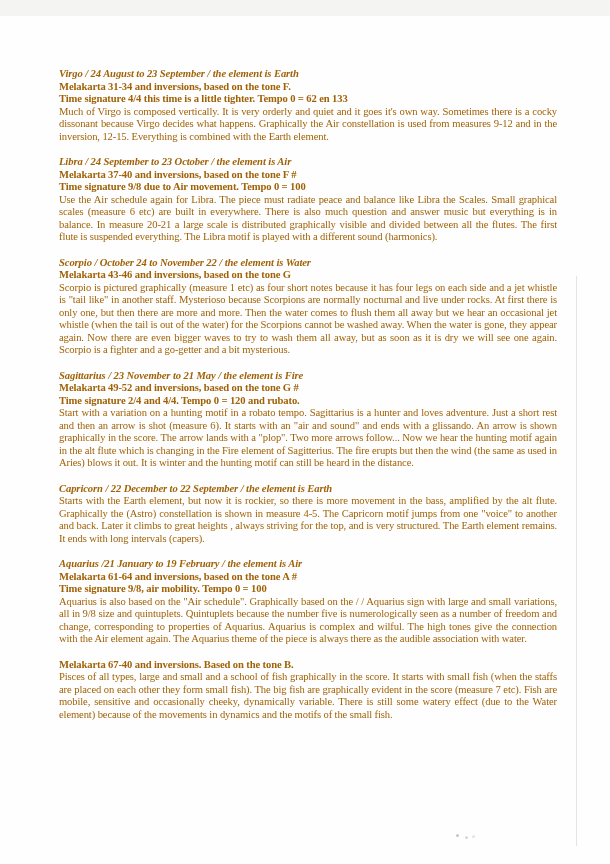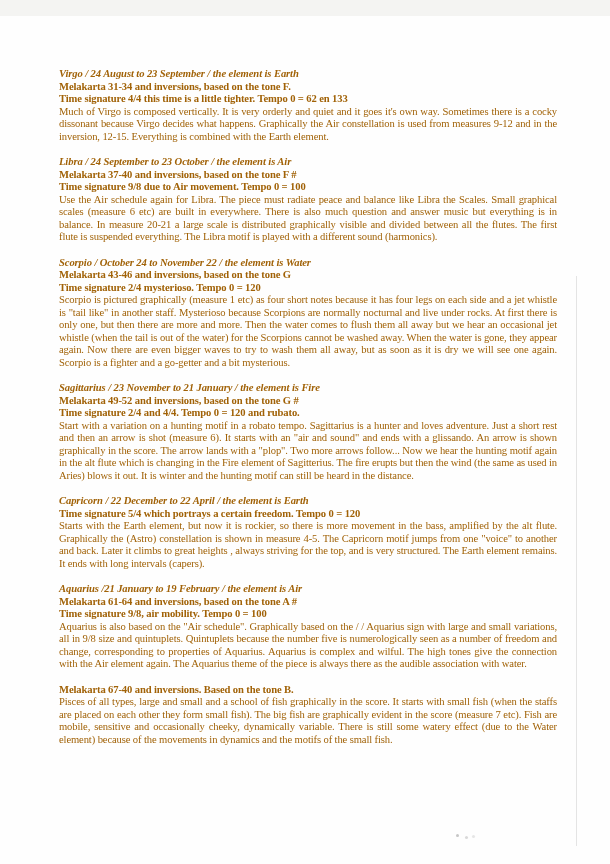--- a/index.html
+++ b/index.html
@@ -83,34 +83,32 @@
     <section class="section">
       <h2 class="heading">Libra  / 24 September to 23 October / the element is Air</h2>
       <div class="meta">Melakarta 37-40 and inversions, based on the tone F #</div>
       <div class="meta">Time signature 9/8  due to Air movement.  Tempo 0 = 100</div>
       <p class="body-text">Use the Air schedule again for Libra. The piece must radiate peace and balance like Libra the Scales.  Small graphical scales (measure 6 etc) are built in everywhere.  There is also much question and answer music but everything is in balance.  In measure 20-21 a large scale is distributed graphically visible and divided between all the flutes.  The first flute is suspended everything.  The Libra motif is played with a different sound (harmonics).</p>
     </section>
 
     <section class="section">
       <h2 class="heading">Scorpio / October 24 to November 22 / the element is Water</h2>
       <div class="meta">Melakarta 43-46 and inversions, based on the tone G</div>
-      <div class="meta">Time signature 2/4 mysterioso.  Tempo 0 = 120</div>
       <p class="body-text">Scorpio is pictured graphically (measure 1 etc) as four short notes because it has four legs on each side and a jet whistle is "tail like" in another staff.  Mysterioso because Scorpions are normally nocturnal and live under rocks.  At first there is only one, but then there are more and more.  Then the water comes to flush them all away but we hear an occasional jet whistle (when the tail is out of the water) for the Scorpions cannot be washed away.  When the water is gone, they appear again.  Now there are even bigger waves to try to wash them all away, but as soon as it is dry we will see one again.  Scorpio is a fighter and a go-getter and a bit mysterious.</p>
     </section>
 
     <section class="section">
-      <h2 class="heading">Sagittarius / 23 November to 21 January / the element is Fire</h2>
+      <h2 class="heading">Sagittarius / 23 November to 21 May / the element is Fire</h2>
       <div class="meta">Melakarta 49-52 and inversions, based on the tone G #</div>
       <div class="meta">Time signature 2/4 and 4/4.  Tempo 0 = 120 and rubato.</div>
       <p class="body-text">Start with a variation on a hunting motif in a robato tempo.  Sagittarius is a hunter and loves adventure.  Just a short rest and then an arrow is shot (measure 6).  It starts with an "air and sound" and ends with a glissando.  An arrow is shown graphically in the score.  The arrow lands with a "plop".  Two more arrows follow... Now we hear the hunting motif again in the alt flute which is changing in the Fire element of Sagitterius.  The fire erupts but then the wind (the same as used in Aries) blows it out.  It is winter and the hunting motif can still be heard in the distance.</p>
     </section>
 
     <section class="section">
-      <h2 class="heading">Capricorn / 22 December to 22 April / the element is Earth</h2>
-      <div class="meta">Time signature 5/4 which portrays a certain freedom.  Tempo 0 = 120</div>
+      <h2 class="heading">Capricorn / 22 December to 22 September / the element is Earth</h2>
       <p class="body-text">Starts with the Earth element, but now it is rockier, so there is more movement in the bass, amplified by the alt flute.  Graphically the (Astro) constellation is shown in measure 4-5.  The Capricorn motif jumps from one "voice" to another and back.  Later it climbs to great heights , always striving for the top, and is very structured.  The Earth element remains.  It ends with long intervals (capers).</p>
     </section>
 
     <section class="section">
       <h2 class="heading">Aquarius /21 January to 19 February / the element is Air</h2>
       <div class="meta">Melakarta 61-64 and inversions, based on the tone A #</div>
       <div class="meta">Time signature 9/8, air mobility.  Tempo 0 = 100</div>
       <p class="body-text">Aquarius is also based on the "Air schedule".  Graphically based on the / /  Aquarius sign with large and small variations, all in 9/8 size and quintuplets.  Quintuplets because the number five is numerologically seen as a number of freedom and change, corresponding to properties of Aquarius.  Aquarius is complex and wilful.  The high tones give the connection with the Air element again.  The Aquarius theme of the piece is always there as the audible association with water.</p>
     </section>
 

